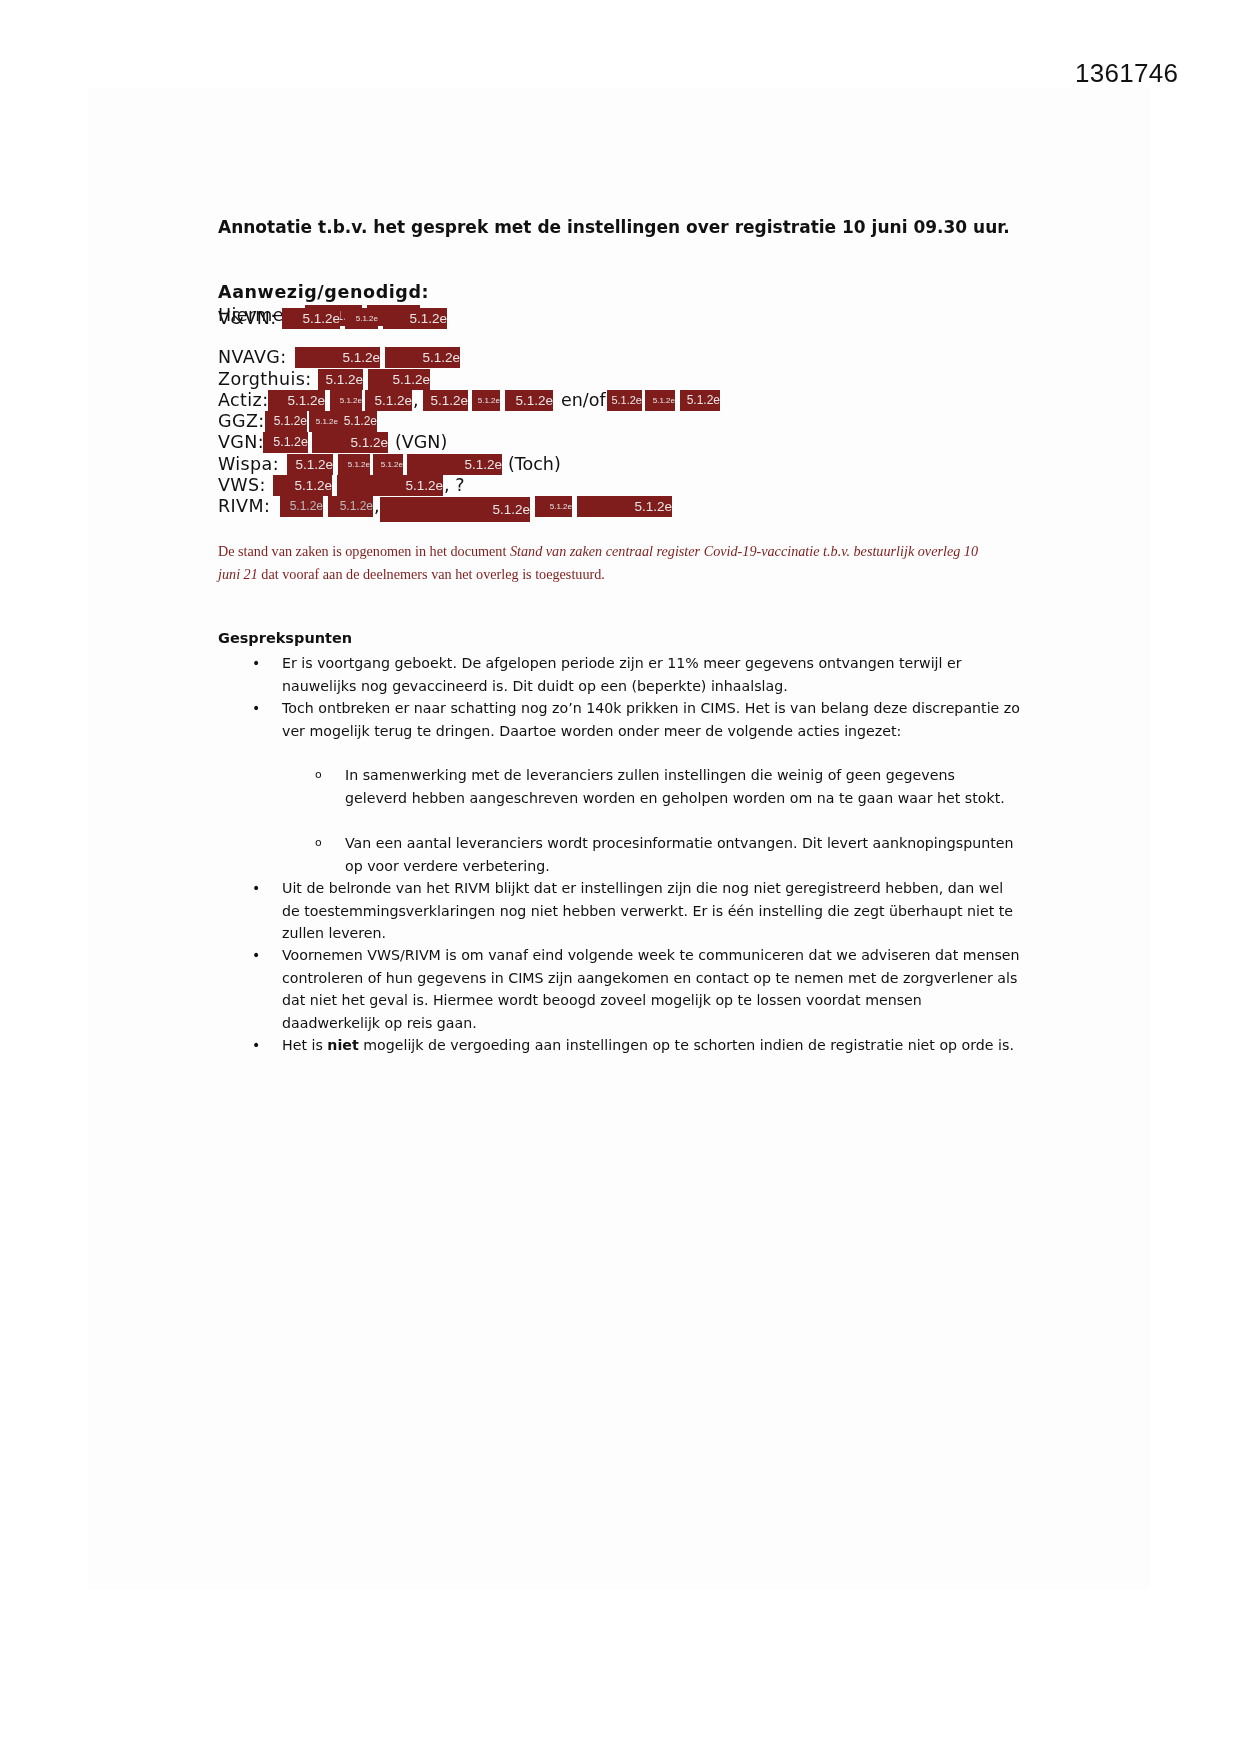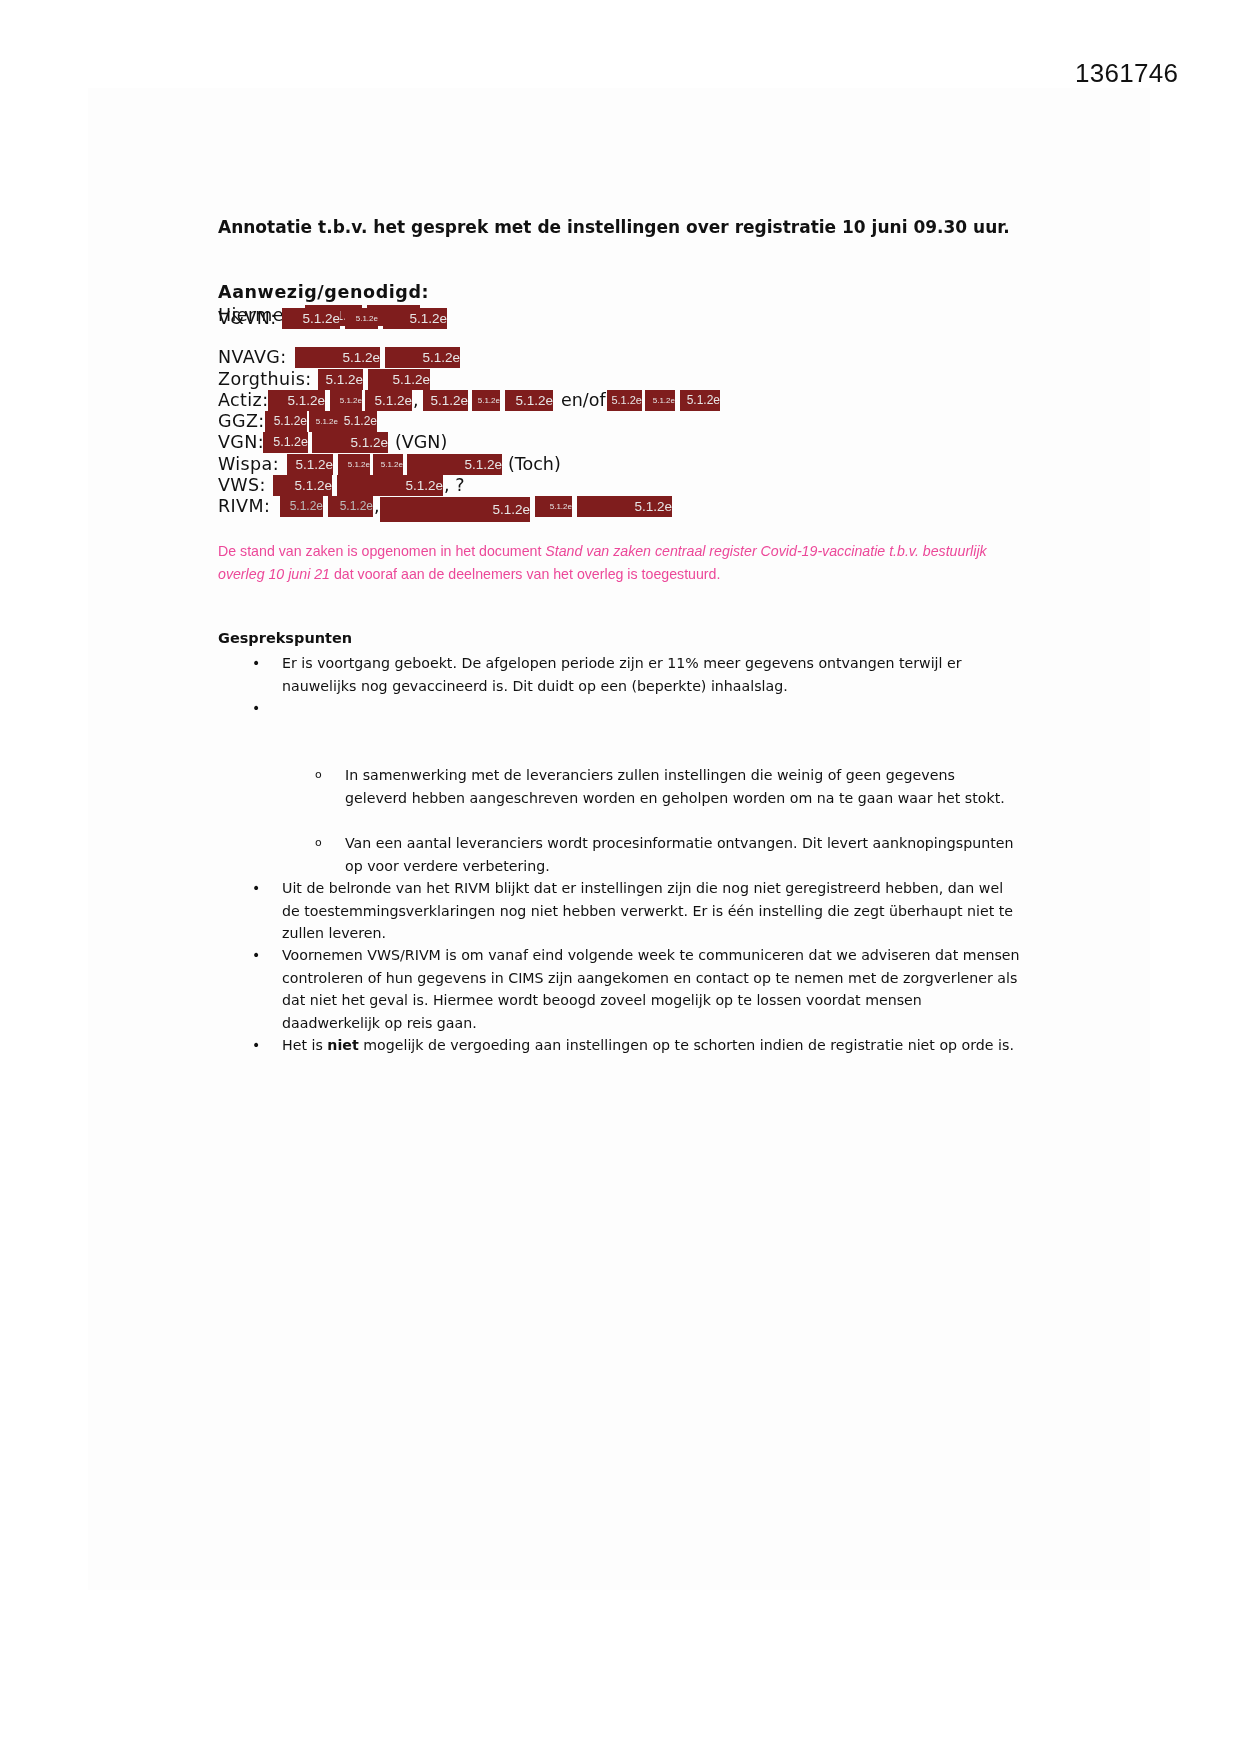--- a/index.html
+++ b/index.html
@@ -34,22 +34,22 @@
   .row .txt { position: absolute; top: 0; font-family: "DejaVu Sans", sans-serif; font-size: 17.5px; }
   .redact {
     position: absolute; top: 0; height: 21px; background: #7f1d1d;
     color: #e6e6e6; font-family: "Liberation Sans", sans-serif;
     font-size: 13.5px; line-height: 21px; text-align: right;
   }
   .redact.s { font-size: 8px; }
   .redact.tall { height: 25px; line-height: 25px; top: 1px; }
   .para {
     position: absolute; left: 218px; width: 780px;
-    font-family: Liberation Sans, sans-serif; font-size: 14.2px; line-height: 22.5px;
-    color: #ec4899;
+    font-family: Liberation Serif, serif; font-size: 14.2px; line-height: 22.5px;
+    color: #7f1d1d;
   }
   .para i { font-style: italic; }
   .sect-heading {
     position: absolute; left: 218px; top: 630px;
     font-weight: bold; font-size: 14.5px; text-align: center;
   }
   .bullet {
     position: absolute; left: 282px; width: 740px;
     font-size: 14.2px; line-height: 22.5px;
   }
@@ -159,20 +159,21 @@
 
 <div class="sect-heading">Gesprekspunten</div>
 
 <div class="bullet" style="top:652px">
   <span class="dot">•</span>
   <span>Er is voortgang geboekt. De afgelopen periode zijn er 11% meer gegevens ontvangen terwijl er nauwelijks nog gevaccineerd is. Dit duidt op een (beperkte) inhaalslag.</span>
 </div>
 
 <div class="bullet" style="top:697px">
   <span class="dot">•</span>
+  <span>Toch ontbreken er naar schatting nog zo’n 140k prikken in CIMS. Het is van belang deze discrepantie zo ver mogelijk terug te dringen. Daartoe worden onder meer de volgende acties ingezet:</span>
 </div>
 
 <div class="sub" style="top:764px">
   <span class="circ">o</span>
   <span>In samenwerking met de leveranciers zullen instellingen die weinig of geen gegevens geleverd hebben aangeschreven worden en geholpen worden om na te gaan waar het stokt.</span>
 </div>
 <div class="sub" style="top:832px">
   <span class="circ">o</span>
   <span>Van een aantal leveranciers wordt procesinformatie ontvangen. Dit levert aanknopingspunten op voor verdere verbetering.</span>
 </div>

